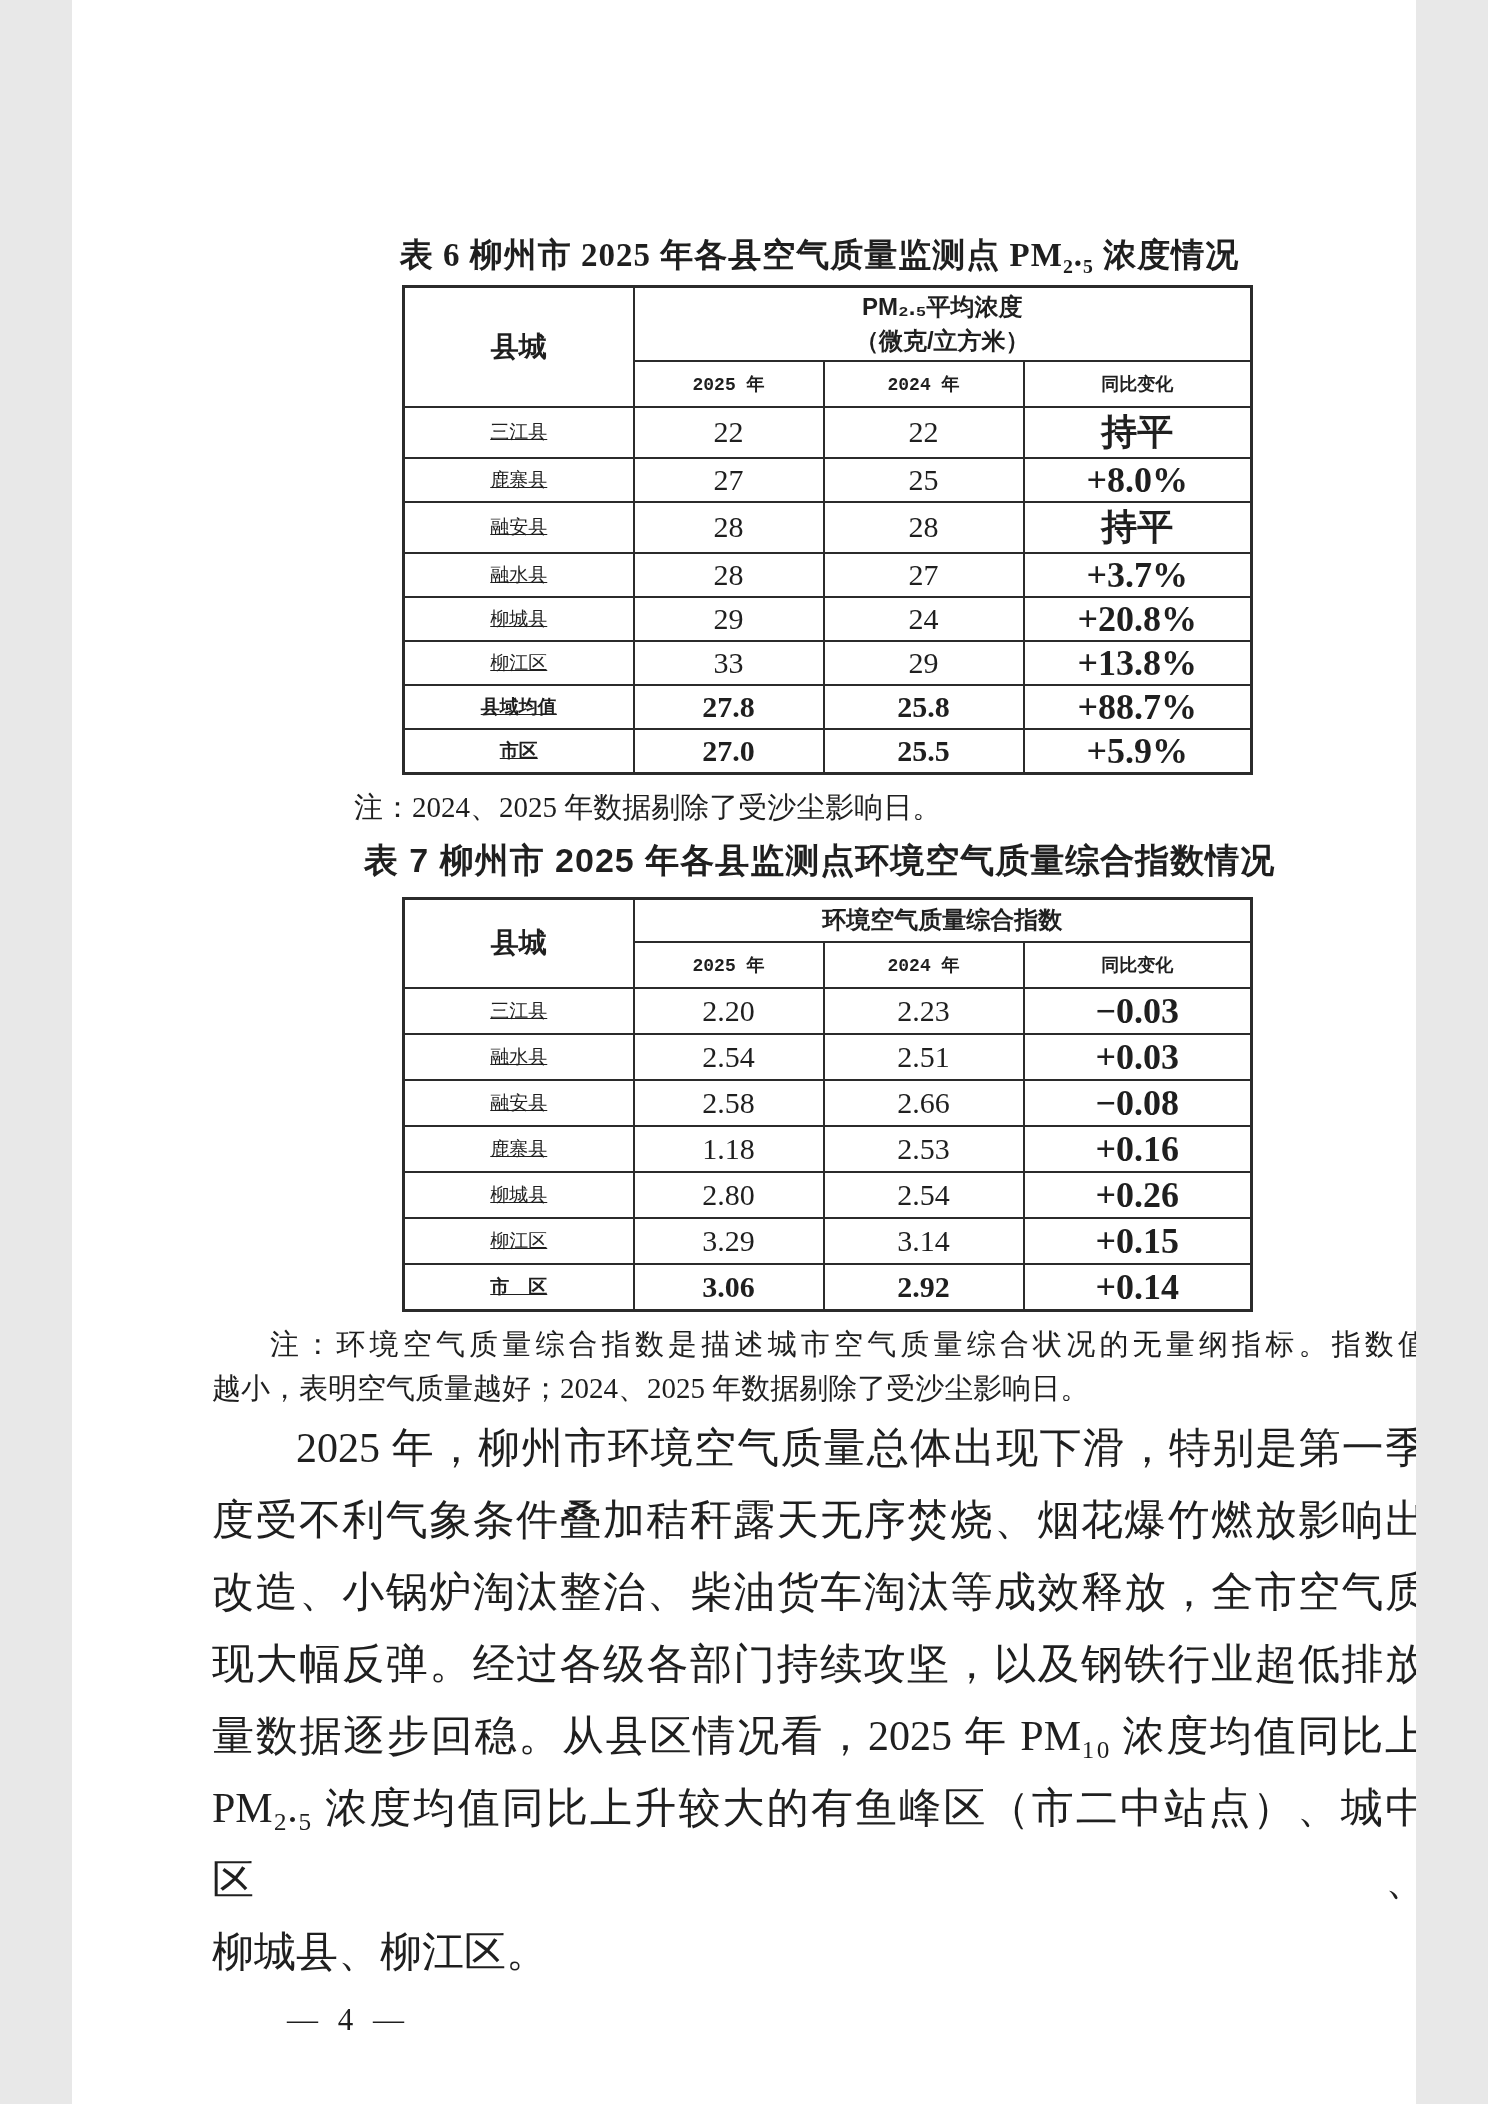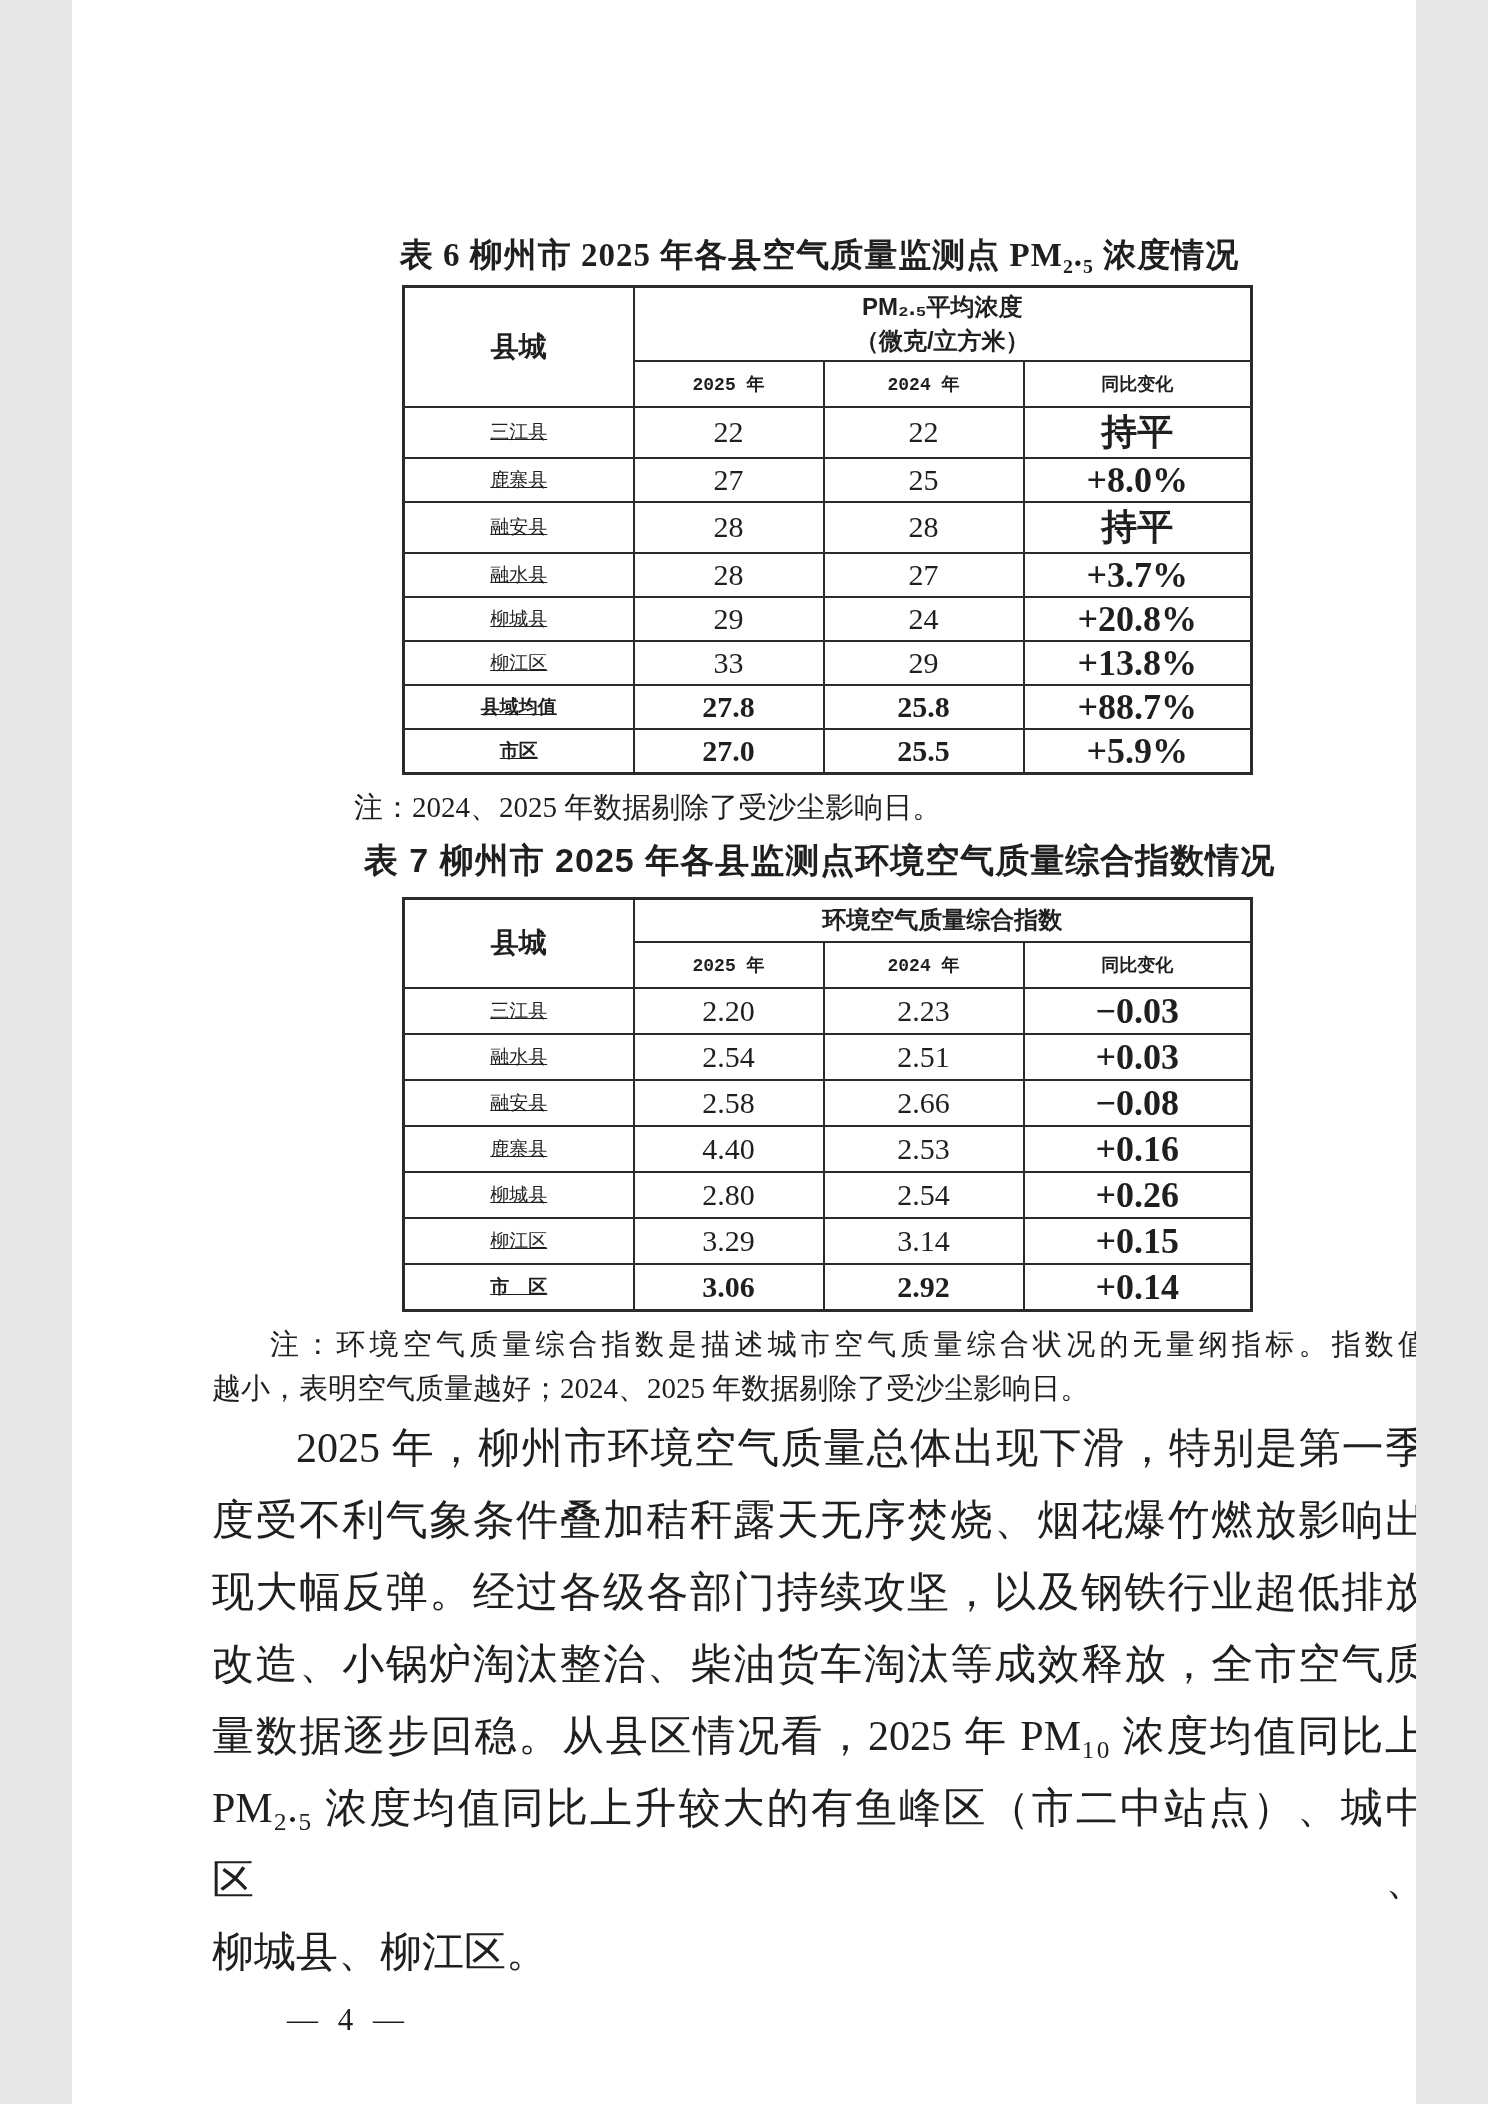--- a/index.html
+++ b/index.html
@@ -179,21 +179,21 @@
           <td class="chg">+0.03</td>
         </tr>
         <tr>
           <td class="name">融安县</td>
           <td class="num">2.58</td>
           <td class="num">2.66</td>
           <td class="chg">−0.08</td>
         </tr>
         <tr>
           <td class="name">鹿寨县</td>
-          <td class="num">4.40</td>
+          <td class="num">1.18</td>
           <td class="num">2.53</td>
           <td class="chg">+0.16</td>
         </tr>
         <tr>
           <td class="name">柳城县</td>
           <td class="num">2.80</td>
           <td class="num">2.54</td>
           <td class="chg">+0.26</td>
         </tr>
         <tr>
@@ -212,22 +212,22 @@
     </table>
 
     <div class="note note7">
       <div class="l1">注：环境空气质量综合指数是描述城市空气质量综合状况的无量纲指标。指数值</div>
       <div class="l2">越小，表明空气质量越好；2024、2025 年数据剔除了受沙尘影响日。</div>
     </div>
 
     <div class="paragraph">
       <div class="para-line indent">2025 年，柳州市环境空气质量总体出现下滑，特别是第一季</div>
       <div class="para-line">度受不利气象条件叠加秸秆露天无序焚烧、烟花爆竹燃放影响出</div>
+      <div class="para-line">改造、小锅炉淘汰整治、柴油货车淘汰等成效释放，全市空气质</div>
       <div class="para-line">现大幅反弹。经过各级各部门持续攻坚，以及钢铁行业超低排放</div>
-      <div class="para-line">改造、小锅炉淘汰整治、柴油货车淘汰等成效释放，全市空气质</div>
       <div class="para-line">量数据逐步回稳。从县区情况看，2025 年 PM₁₀ 浓度均值同比上</div>
       <div class="para-line">PM₂.₅ 浓度均值同比上升较大的有鱼峰区（市二中站点）、城中区、</div>
       <div class="para-line last">柳城县、柳江区。</div>
     </div>
 
     <div class="page-num">— 4 —</div>
 
   </div>
 </div>
 

